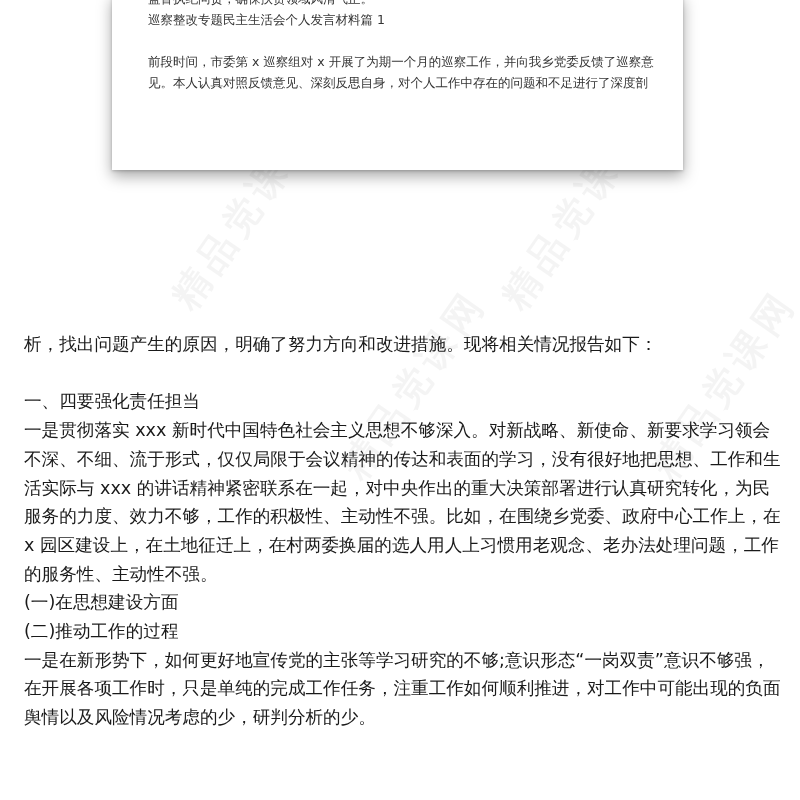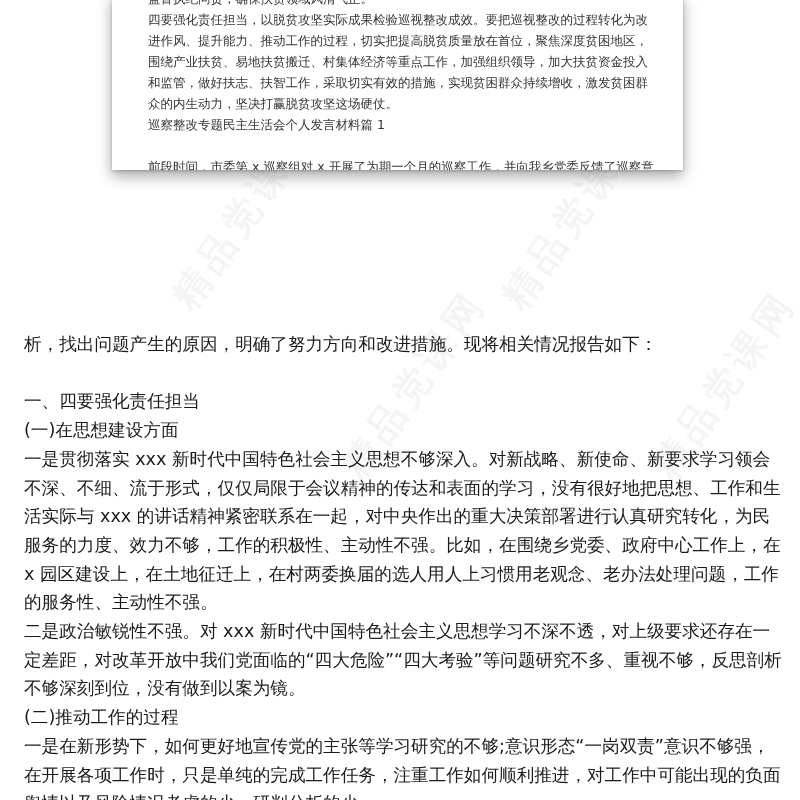--- a/index.html
+++ b/index.html
@@ -39,29 +39,27 @@
 <body>
 
 <div class="watermark" style="left:160px; top:290px;">精品党课网</div>
 <div class="watermark" style="left:490px; top:290px;">精品党课网</div>
 <div class="watermark" style="left:330px; top:460px;">精品党课网</div>
 <div class="watermark" style="left:640px; top:460px;">精品党课网</div>
 
 <div class="preview-card">
   <div class="inner">
     <p class="cut">监督执纪问责，确保扶贫领域风清气正。</p>
-    <p>四要强化责任担当，以脱贫攻坚实际成果检验巡视整改成效。要把巡视整改的过程转化为改进作风、提升能力、推动工作的过程，切实把提高脱贫质量放在首位，聚焦深度贫困地区，围绕产业扶贫、易地扶贫搬迁、村集体经济等重点工作，加强组织领导，加大扶贫资金投入和监管，做好扶志、扶智工作，采取切实有效的措施，实现贫困群众持续增收，激发贫困群众的内生动力，坚决打赢脱贫攻坚这场硬仗。</p>
     <p>巡察整改专题民主生活会个人发言材料篇 1</p>
     <div class="gap"></div>
     <p>前段时间，市委第 x 巡察组对 x 开展了为期一个月的巡察工作，并向我乡党委反馈了巡察意见。本人认真对照反馈意见、深刻反思自身，对个人工作中存在的问题和不足进行了深度剖</p>
   </div>
 </div>
 
 <div class="main">
   <p>析，找出问题产生的原因，明确了努力方向和改进措施。现将相关情况报告如下：</p>
   <div class="gap"></div>
   <p>一、四要强化责任担当</p>
+  <p>一是贯彻落实 xxx 新时代中国特色社会主义思想不够深入。对新战略、新使命、新要求学习领会不深、不细、流于形式，仅仅局限于会议精神的传达和表面的学习，没有很好地把思想、工作和生活实际与 xxx 的讲话精神紧密联系在一起，对中央作出的重大决策部署进行认真研究转化，为民服务的力度、效力不够，工作的积极性、主动性不强。比如，在围绕乡党委、政府中心工作上，在 x 园区建设上，在土地征迁上，在村两委换届的选人用人上习惯用老观念、老办法处理问题，工作的服务性、主动性不强。</p>
   <p>(一)在思想建设方面</p>
-  <p>一是贯彻落实 xxx 新时代中国特色社会主义思想不够深入。对新战略、新使命、新要求学习领会不深、不细、流于形式，仅仅局限于会议精神的传达和表面的学习，没有很好地把思想、工作和生活实际与 xxx 的讲话精神紧密联系在一起，对中央作出的重大决策部署进行认真研究转化，为民服务的力度、效力不够，工作的积极性、主动性不强。比如，在围绕乡党委、政府中心工作上，在 x 园区建设上，在土地征迁上，在村两委换届的选人用人上习惯用老观念、老办法处理问题，工作的服务性、主动性不强。</p>
-  <p>二是政治敏锐性不强。对 xxx 新时代中国特色社会主义思想学习不深不透，对上级要求还存在一定差距，对改革开放中我们党面临的“四大危险”“四大考验”等问题研究不多、重视不够，反思剖析不够深刻到位，没有做到以案为镜。</p>
   <p>(二)推动工作的过程</p>
   <p>一是在新形势下，如何更好地宣传党的主张等学习研究的不够;意识形态“一岗双责”意识不够强，在开展各项工作时，只是单纯的完成工作任务，注重工作如何顺利推进，对工作中可能出现的负面舆情以及风险情况考虑的少，研判分析的少。</p>
 </div>
 
 </body></html>

